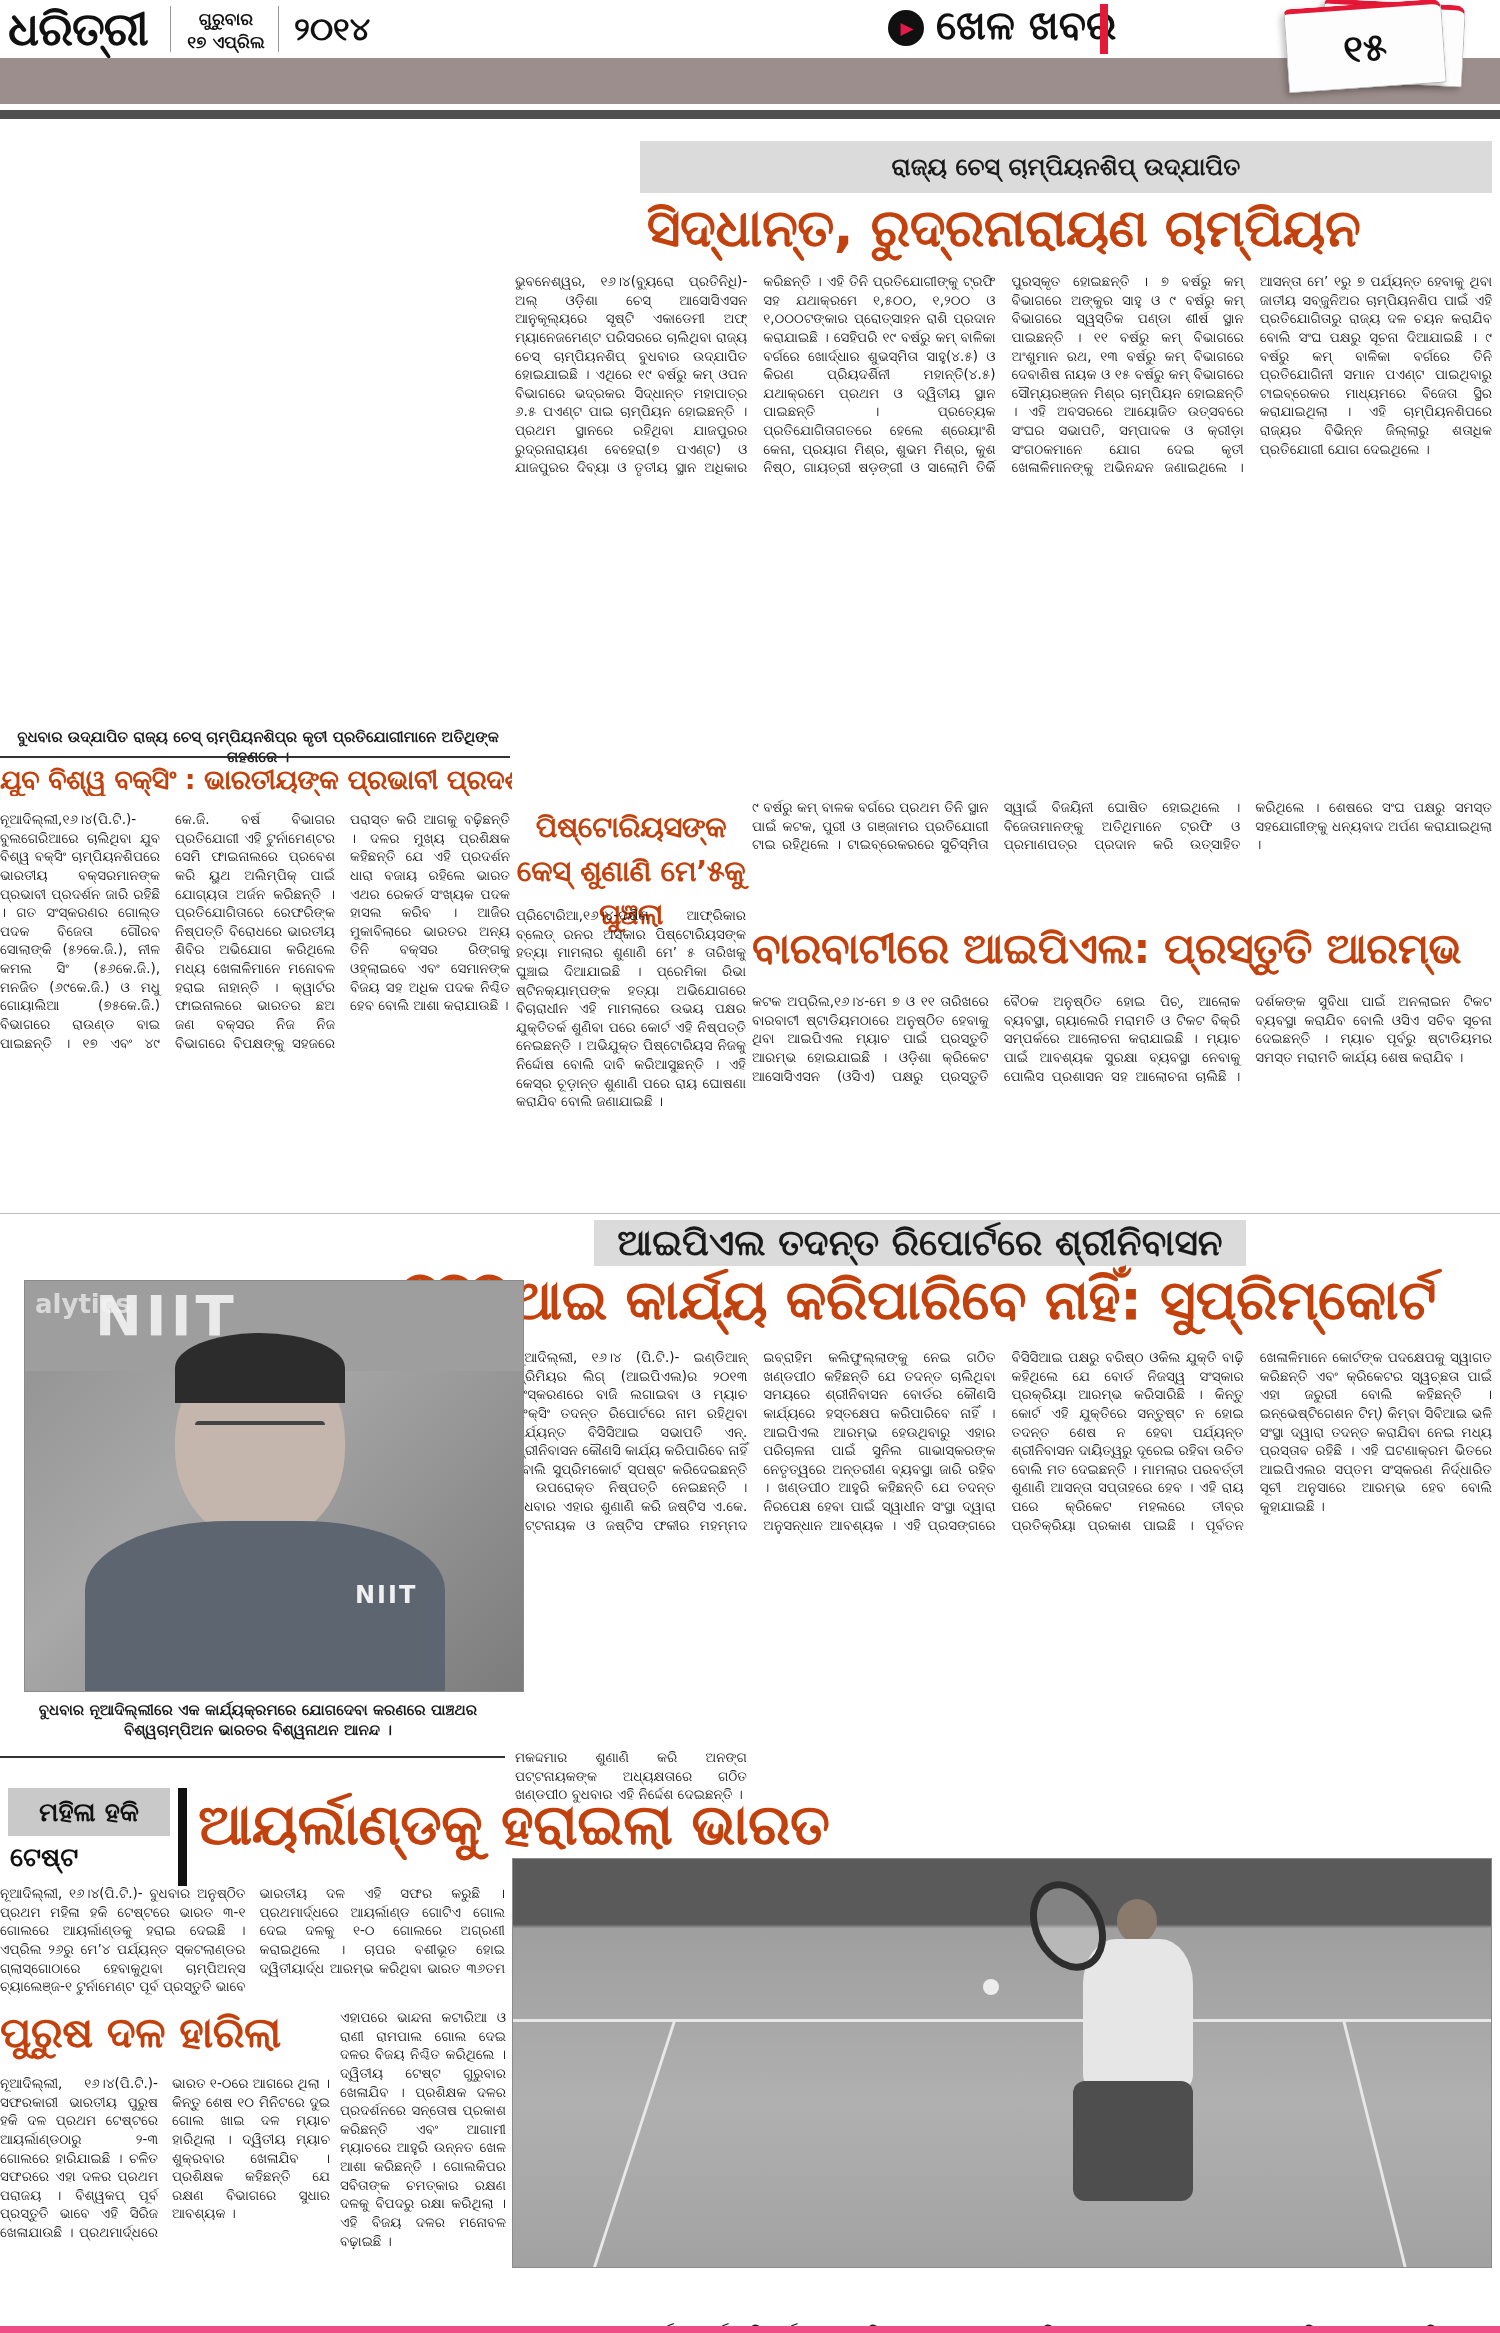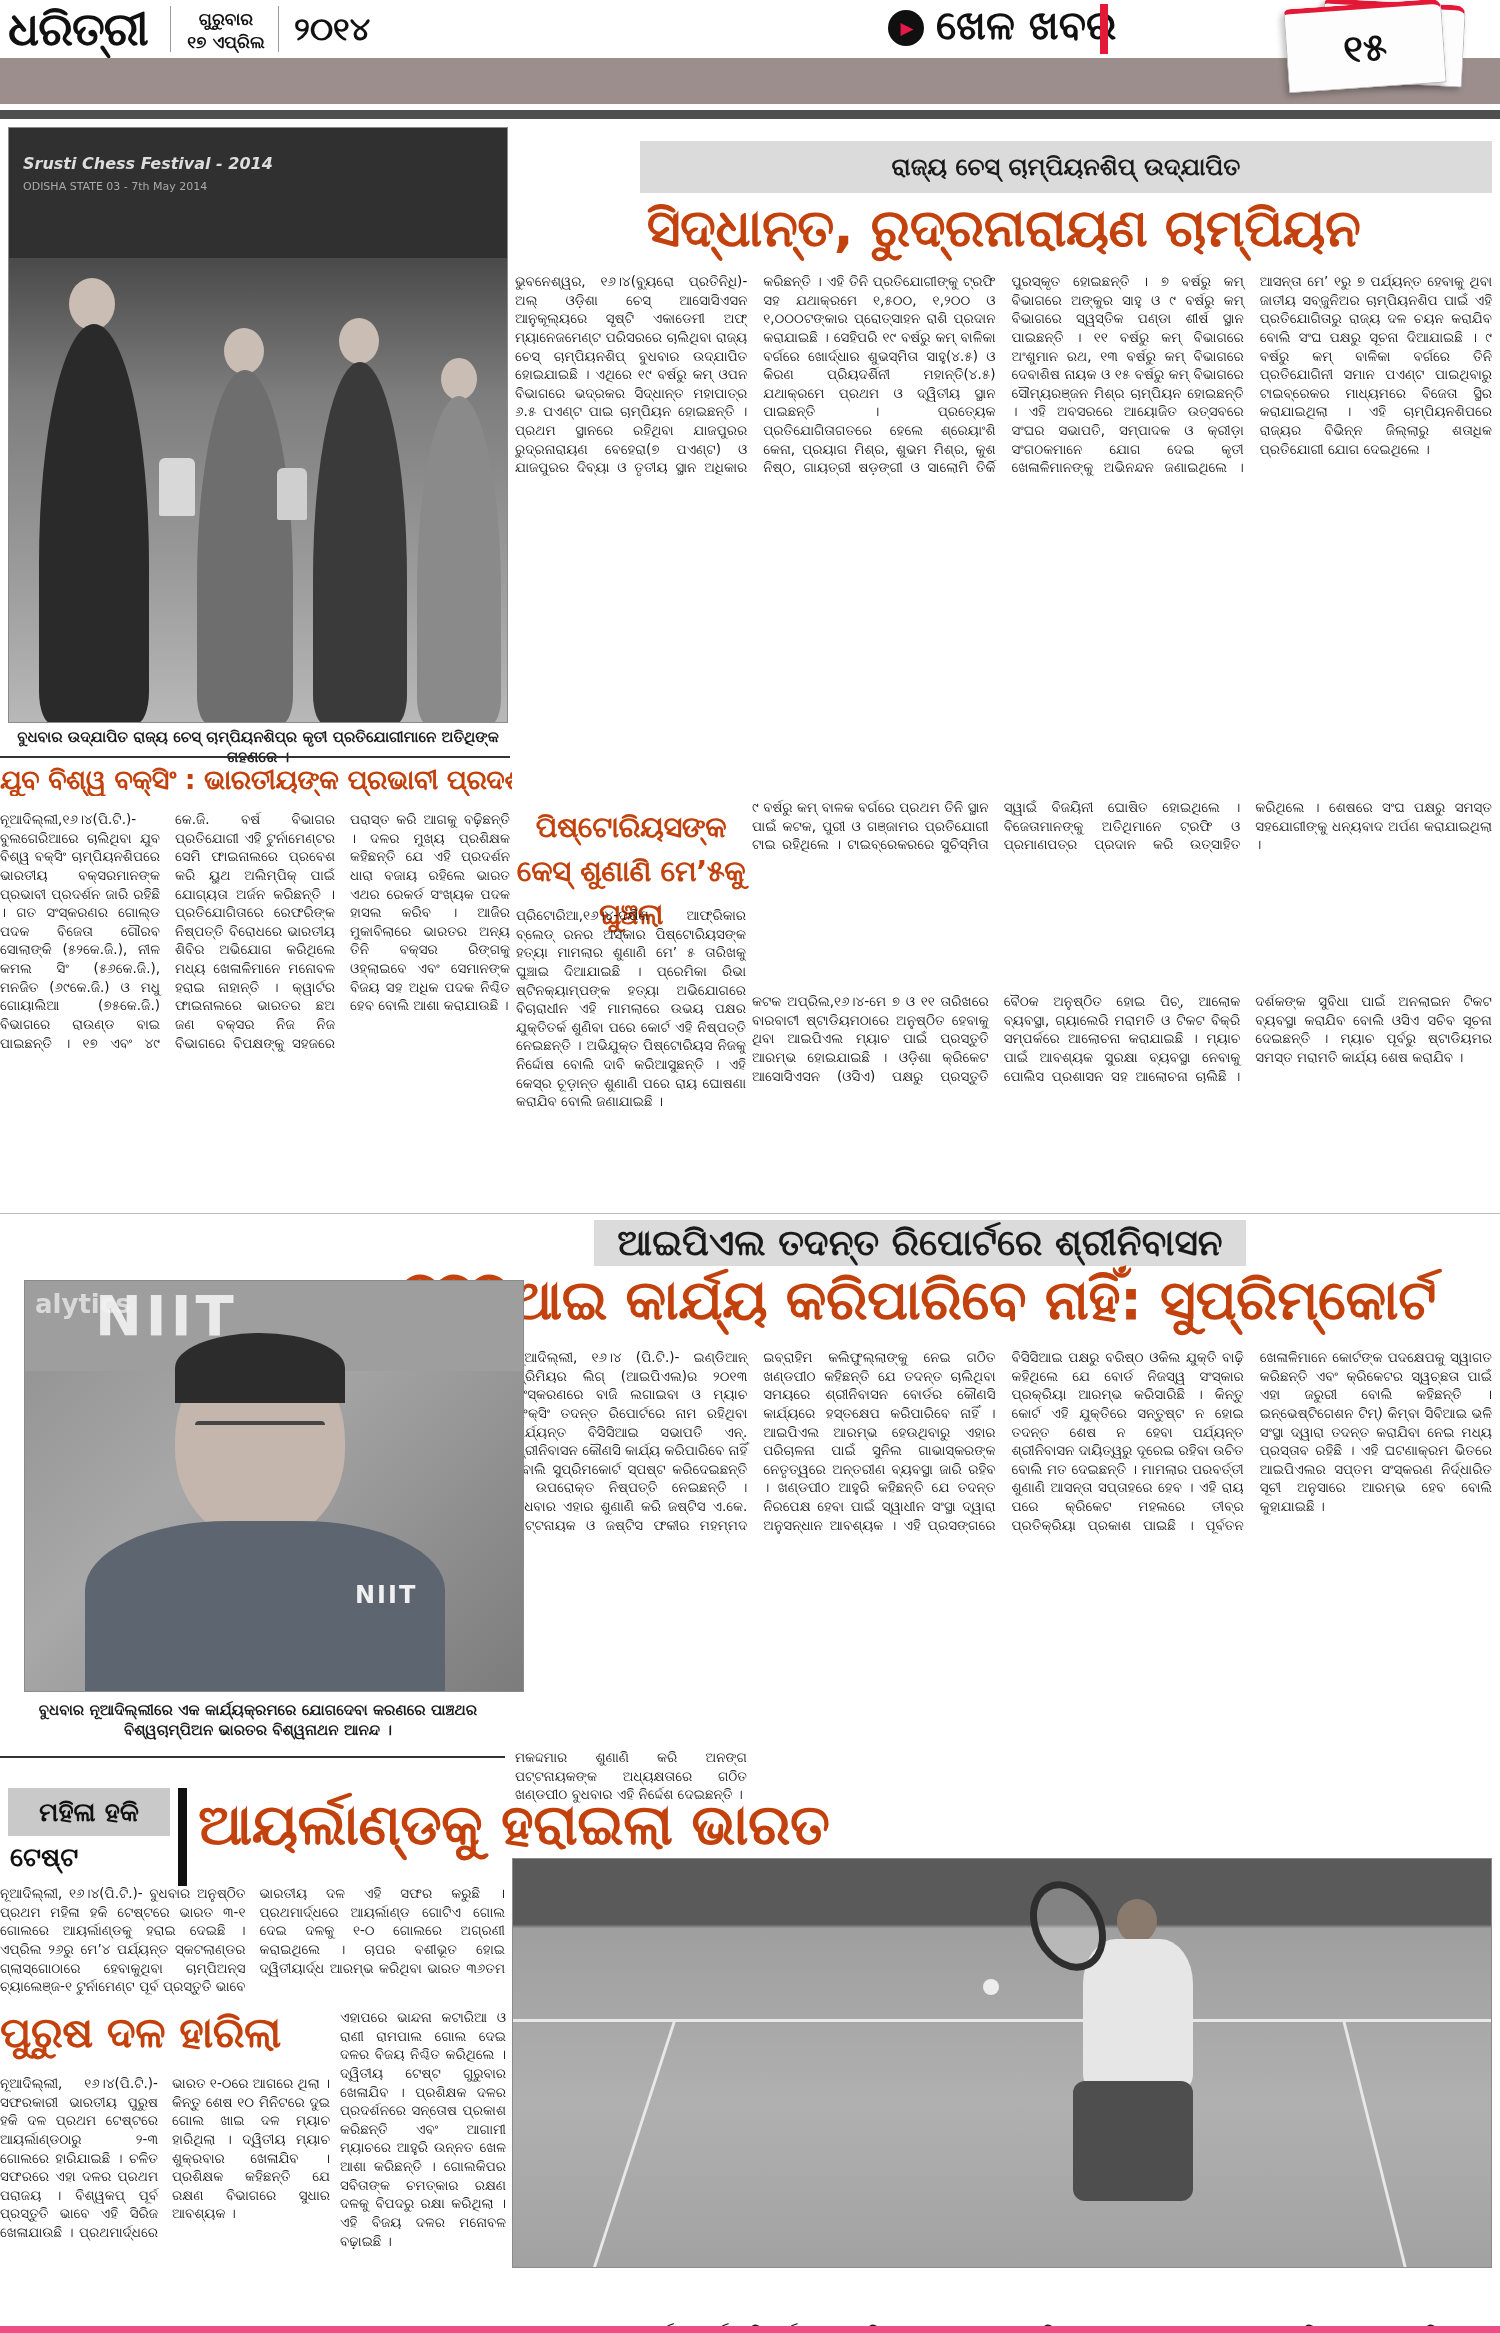--- a/index.html
+++ b/index.html
@@ -55,50 +55,35 @@
   <div class="abs" style="left:1286px;top:0;width:190px;height:84px;z-index:6;">
     <div class="flagpage" style="left:36px;top:2px;width:140px;height:76px;transform:rotate(3deg);"></div>
     <div class="flagpage" style="left:0;top:4px;width:156px;height:78px;transform:rotate(-4deg);display:flex;align-items:center;justify-content:center;">
       <span style="font-size:38px;font-weight:800;">୧୫</span>
     </div>
   </div>
 
   <div class="abs" style="left:0;top:58px;width:1500px;height:46px;background:#9c8e8c;"></div>
   <div class="abs" style="left:0;top:110px;width:1500px;height:9px;background:#4f4f4f;"></div>
 
-  <div class="abs photo" style="left:8px;top:127px;width:500px;height:596px;background:linear-gradient(180deg,#3c3c3c 0%,#4a4a4a 22%,#7d7d7d 45%,#9b9b9b 75%,#b8b8b8 100%);">
-    <div class="abs" style="left:0;top:0;width:100%;height:130px;background:#303030;"></div>
-    <div class="abs" style="left:14px;top:26px;color:#ddd;font-size:16px;font-style:italic;font-weight:700;">Srusti Chess Festival - 2014</div>
-    <div class="abs" style="left:14px;top:52px;color:#aaa;font-size:11px;">ODISHA STATE 03 - 7th May 2014</div>
-
-    <div class="head" style="left:60px;top:150px;width:46px;height:52px;"></div>
-    <div class="sil" style="left:30px;top:196px;width:110px;height:400px;background:#2a2a2a;"></div>
-    <div class="head" style="left:215px;top:200px;width:40px;height:46px;"></div>
-    <div class="sil" style="left:188px;top:242px;width:96px;height:354px;background:#6e6e6e;"></div>
-    <div class="head" style="left:330px;top:190px;width:40px;height:46px;"></div>
-    <div class="sil" style="left:304px;top:234px;width:94px;height:362px;background:#3a3a3a;"></div>
-    <div class="head" style="left:432px;top:230px;width:36px;height:42px;"></div>
-    <div class="sil" style="left:408px;top:268px;width:84px;height:328px;background:#8a8a8a;"></div>
-    <div class="abs" style="left:150px;top:330px;width:36px;height:58px;background:#d8d8d8;border-radius:6px 6px 2px 2px;"></div>
-    <div class="abs" style="left:268px;top:340px;width:30px;height:52px;background:#cfcfcf;border-radius:6px 6px 2px 2px;"></div>
-  </div>
   <div class="abs caption" style="left:8px;top:727px;width:500px;">ବୁଧବାର ଉଦ୍‌ଯାପିତ ରାଜ୍ୟ ଚେସ୍ ଚାମ୍ପିୟନଶିପ୍‌ର କୃତୀ ପ୍ରତିଯୋଗୀମାନେ ଅତିଥିଙ୍କ ଗହଣରେ ।</div>
 
   <div class="abs kicker" style="left:640px;top:141px;width:852px;height:52px;line-height:52px;font-size:24px;">ରାଜ୍ୟ ଚେସ୍ ଚାମ୍ପିୟନଶିପ୍ ଉଦ୍‌ଯାପିତ</div>
   <div class="abs headline" style="left:515px;top:198px;width:977px;font-size:52px;text-align:center;">ସିଦ୍ଧାନ୍ତ, ରୁଦ୍ରନାରାୟଣ ଚାମ୍ପିୟନ</div>
   <div class="abs bodytxt cols4" style="left:515px;top:272px;width:977px;height:520px;">ଭୁବନେଶ୍ୱର, ୧୬।୪(ବ୍ୟୁରୋ ପ୍ରତିନିଧି)- ଅଲ୍ ଓଡ଼ିଶା ଚେସ୍ ଆସୋସିଏସନ ଆନୁକୂଲ୍ୟରେ ସୃଷ୍ଟି ଏକାଡେମୀ ଅଫ୍ ମ୍ୟାନେଜମେଣ୍ଟ ପରିସରରେ ଚାଲିଥିବା ରାଜ୍ୟ ଚେସ୍ ଚାମ୍ପିୟନଶିପ୍ ବୁଧବାର ଉଦ୍‌ଯାପିତ ହୋଇଯାଇଛି । ଏଥିରେ ୧୯ ବର୍ଷରୁ କମ୍ ଓପନ ବିଭାଗରେ ଭଦ୍ରକର ସିଦ୍ଧାନ୍ତ ମହାପାତ୍ର ୬.୫ ପଏଣ୍ଟ ପାଇ ଚାମ୍ପିୟନ ହୋଇଛନ୍ତି । ପ୍ରଥମ ସ୍ଥାନରେ ରହିଥିବା ଯାଜପୁରର ରୁଦ୍ରନାରାୟଣ ବେହେରା(୭ ପଏଣ୍ଟ) ଓ ଯାଜପୁରର ଦିବ୍ୟା ଓ ତୃତୀୟ ସ୍ଥାନ ଅଧିକାର କରିଛନ୍ତି । ଏହି ତିନି ପ୍ରତିଯୋଗୀଙ୍କୁ ଟ୍ରଫି ସହ ଯଥାକ୍ରମେ ୧,୫୦୦, ୧,୨୦୦ ଓ ୧,୦୦୦ଟଙ୍କାର ପ୍ରୋତ୍ସାହନ ରାଶି ପ୍ରଦାନ କରାଯାଇଛି । ସେହିପରି ୧୯ ବର୍ଷରୁ କମ୍ ବାଳିକା ବର୍ଗରେ ଖୋର୍ଦ୍ଧାର ଶୁଭସ୍ମିତା ସାହୁ(୪.୫) ଓ କିରଣ ପ୍ରିୟଦର୍ଶିନୀ ମହାନ୍ତି(୪.୫) ଯଥାକ୍ରମେ ପ୍ରଥମ ଓ ଦ୍ୱିତୀୟ ସ୍ଥାନ ପାଇଛନ୍ତି । ପ୍ରତ୍ୟେକ ପ୍ରତିଯୋଗିତାଗତରେ ହେଲେ ଶ୍ରେୟାଂଶି କେନା, ପ୍ରୟାଗ ମିଶ୍ର, ଶୁଭମ ମିଶ୍ର, କୁଶ ନିଷ୍ଠ, ଗାୟତ୍ରୀ ଷଡ଼ଙ୍ଗୀ ଓ ସାଲୋମି ତିର୍କି ପୁରସ୍କୃତ ହୋଇଛନ୍ତି । ୭ ବର୍ଷରୁ କମ୍ ବିଭାଗରେ ଅଙ୍କୁର ସାହୁ ଓ ୯ ବର୍ଷରୁ କମ୍ ବିଭାଗରେ ସ୍ୱସ୍ତିକ ପଣ୍ଡା ଶୀର୍ଷ ସ୍ଥାନ ପାଇଛନ୍ତି । ୧୧ ବର୍ଷରୁ କମ୍ ବିଭାଗରେ ଅଂଶୁମାନ ରଥ, ୧୩ ବର୍ଷରୁ କମ୍ ବିଭାଗରେ ଦେବାଶିଷ ନାୟକ ଓ ୧୫ ବର୍ଷରୁ କମ୍ ବିଭାଗରେ ସୌମ୍ୟରଞ୍ଜନ ମିଶ୍ର ଚାମ୍ପିୟନ ହୋଇଛନ୍ତି । ଏହି ଅବସରରେ ଆୟୋଜିତ ଉତ୍ସବରେ ସଂଘର ସଭାପତି, ସମ୍ପାଦକ ଓ କ୍ରୀଡ଼ା ସଂଗଠକମାନେ ଯୋଗ ଦେଇ କୃତୀ ଖେଳାଳିମାନଙ୍କୁ ଅଭିନନ୍ଦନ ଜଣାଇଥିଲେ । ଆସନ୍ତା ମେ’ ୧ରୁ ୭ ପର୍ଯ୍ୟନ୍ତ ହେବାକୁ ଥିବା ଜାତୀୟ ସବ୍‌ଜୁନିଅର ଚାମ୍ପିୟନଶିପ ପାଇଁ ଏହି ପ୍ରତିଯୋଗିତାରୁ ରାଜ୍ୟ ଦଳ ଚୟନ କରାଯିବ ବୋଲି ସଂଘ ପକ୍ଷରୁ ସୂଚନା ଦିଆଯାଇଛି । ୯ ବର୍ଷରୁ କମ୍ ବାଳିକା ବର୍ଗରେ ତିନି ପ୍ରତିଯୋଗିନୀ ସମାନ ପଏଣ୍ଟ ପାଇଥିବାରୁ ଟାଇବ୍ରେକର ମାଧ୍ୟମରେ ବିଜେତା ସ୍ଥିର କରାଯାଇଥିଲା । ଏହି ଚାମ୍ପିୟନଶିପରେ ରାଜ୍ୟର ବିଭିନ୍ନ ଜିଲ୍ଲାରୁ ଶତାଧିକ ପ୍ରତିଯୋଗୀ ଯୋଗ ଦେଇଥିଲେ ।</div>
   <div class="abs bodytxt cols3" style="left:752px;top:798px;width:740px;height:118px;">୯ ବର୍ଷରୁ କମ୍ ବାଳକ ବର୍ଗରେ ପ୍ରଥମ ତିନି ସ୍ଥାନ ପାଇଁ କଟକ, ପୁରୀ ଓ ଗଞ୍ଜାମର ପ୍ରତିଯୋଗୀ ଟାଇ ରହିଥିଲେ । ଟାଇବ୍ରେକରରେ ସୁଚିସ୍ମିତା ସ୍ୱାଇଁ ବିଜୟିନୀ ଘୋଷିତ ହୋଇଥିଲେ । ବିଜେତାମାନଙ୍କୁ ଅତିଥିମାନେ ଟ୍ରଫି ଓ ପ୍ରମାଣପତ୍ର ପ୍ରଦାନ କରି ଉତ୍ସାହିତ କରିଥିଲେ । ଶେଷରେ ସଂଘ ପକ୍ଷରୁ ସମସ୍ତ ସହଯୋଗୀଙ୍କୁ ଧନ୍ୟବାଦ ଅର୍ପଣ କରାଯାଇଥିଲା ।</div>
 
   <div class="abs rule" style="left:0;top:756px;width:510px;height:2px;"></div>
   <div class="abs headline" style="left:0;top:764px;width:512px;font-size:27px;white-space:nowrap;overflow:hidden;">ଯୁବ ବିଶ୍ୱ ବକ୍ସିଂ : ଭାରତୀୟଙ୍କ ପ୍ରଭାବୀ ପ୍ରଦର୍ଶନ ଜାରି</div>
   <div class="abs bodytxt cols3" style="left:0;top:810px;width:510px;height:400px;">ନୂଆଦିଲ୍ଲୀ,୧୬।୪(ପି.ଟି.)-ବୁଲଗେରିଆରେ ଚାଲିଥିବା ଯୁବ ବିଶ୍ୱ ବକ୍ସିଂ ଚାମ୍ପିୟନଶିପରେ ଭାରତୀୟ ବକ୍ସରମାନଙ୍କ ପ୍ରଭାବୀ ପ୍ରଦର୍ଶନ ଜାରି ରହିଛି । ଗତ ସଂସ୍କରଣର ଗୋଲ୍ଡ ପଦକ ବିଜେତା ଗୌରବ ସୋଲାଙ୍କି (୫୨କେ.ଜି.), ନୀଳ କମଲ ସିଂ (୫୬କେ.ଜି.), ମନଜିତ (୬୯କେ.ଜି.) ଓ ମଧୁ ଗୋୟାଲିଆ (୭୫କେ.ଜି.) ବିଭାଗରେ ରାଉଣ୍ଡ ବାଇ ପାଇଛନ୍ତି । ୧୭ ଏବଂ ୪୯ କେ.ଜି. ବର୍ଷ ବିଭାଗର ପ୍ରତିଯୋଗୀ ଏହି ଟୁର୍ନାମେଣ୍ଟର ସେମି ଫାଇନାଲରେ ପ୍ରବେଶ କରି ୟୁଥ ଅଲିମ୍ପିକ୍ ପାଇଁ ଯୋଗ୍ୟତା ଅର୍ଜନ କରିଛନ୍ତି । ପ୍ରତିଯୋଗିତାରେ ରେଫରିଙ୍କ ନିଷ୍ପତ୍ତି ବିରୋଧରେ ଭାରତୀୟ ଶିବିର ଅଭିଯୋଗ କରିଥିଲେ ମଧ୍ୟ ଖେଳାଳିମାନେ ମନୋବଳ ହରାଇ ନାହାନ୍ତି । କ୍ୱାର୍ଟର ଫାଇନାଲରେ ଭାରତର ଛଅ ଜଣ ବକ୍ସର ନିଜ ନିଜ ବିଭାଗରେ ବିପକ୍ଷଙ୍କୁ ସହଜରେ ପରାସ୍ତ କରି ଆଗକୁ ବଢ଼ିଛନ୍ତି । ଦଳର ମୁଖ୍ୟ ପ୍ରଶିକ୍ଷକ କହିଛନ୍ତି ଯେ ଏହି ପ୍ରଦର୍ଶନ ଧାରା ବଜାୟ ରହିଲେ ଭାରତ ଏଥର ରେକର୍ଡ ସଂଖ୍ୟକ ପଦକ ହାସଲ କରିବ । ଆଜିର ମୁକାବିଲାରେ ଭାରତର ଅନ୍ୟ ତିନି ବକ୍ସର ରିଙ୍ଗକୁ ଓହ୍ଲାଇବେ ଏବଂ ସେମାନଙ୍କ ବିଜୟ ସହ ଅଧିକ ପଦକ ନିଶ୍ଚିତ ହେବ ବୋଲି ଆଶା କରାଯାଉଛି ।</div>
 
   <div class="abs headline" style="left:516px;top:806px;width:230px;font-size:29px;text-align:center;line-height:1.5;">ପିଷ୍ଟୋରିୟସଙ୍କ କେସ୍ ଶୁଣାଣି ମେ’୫କୁ ଘୁଞ୍ଚଲା</div>
   <div class="abs bodytxt" style="left:516px;top:906px;width:230px;height:304px;">ପ୍ରିଟୋରିଆ,୧୬।୪-ଦକ୍ଷିଣ ଆଫ୍ରିକାର ବ୍ଲେଡ୍ ରନର ଅସ୍କାର ପିଷ୍ଟୋରିୟସଙ୍କ ହତ୍ୟା ମାମଲାର ଶୁଣାଣି ମେ’ ୫ ତାରିଖକୁ ଘୁଞ୍ଚାଇ ଦିଆଯାଇଛି । ପ୍ରେମିକା ରିଭା ଷ୍ଟିନକ୍ୟାମ୍ପଙ୍କ ହତ୍ୟା ଅଭିଯୋଗରେ ବିଚାରାଧୀନ ଏହି ମାମଲାରେ ଉଭୟ ପକ୍ଷର ଯୁକ୍ତିତର୍କ ଶୁଣିବା ପରେ କୋର୍ଟ ଏହି ନିଷ୍ପତ୍ତି ନେଇଛନ୍ତି । ଅଭିଯୁକ୍ତ ପିଷ୍ଟୋରିୟସ ନିଜକୁ ନିର୍ଦ୍ଦୋଷ ବୋଲି ଦାବି କରିଆସୁଛନ୍ତି । ଏହି କେସ୍‌ର ଚୂଡ଼ାନ୍ତ ଶୁଣାଣି ପରେ ରାୟ ଘୋଷଣା କରାଯିବ ବୋଲି ଜଣାଯାଇଛି ।</div>
 
+  <div class="abs headline" style="left:752px;top:924px;width:740px;font-size:42px;">ବାରବାଟୀରେ ଆଇପିଏଲ: ପ୍ରସ୍ତୁତି ଆରମ୍ଭ</div>
   <div class="abs bodytxt cols3" style="left:752px;top:992px;width:740px;height:218px;">କଟକ ଅପ୍ରିଲ,୧୬।୪-ମେ ୭ ଓ ୧୧ ତାରିଖରେ ବାରବାଟୀ ଷ୍ଟାଡିୟମଠାରେ ଅନୁଷ୍ଠିତ ହେବାକୁ ଥିବା ଆଇପିଏଲ ମ୍ୟାଚ ପାଇଁ ପ୍ରସ୍ତୁତି ଆରମ୍ଭ ହୋଇଯାଇଛି । ଓଡ଼ିଶା କ୍ରିକେଟ ଆସୋସିଏସନ (ଓସିଏ) ପକ୍ଷରୁ ପ୍ରସ୍ତୁତି ବୈଠକ ଅନୁଷ୍ଠିତ ହୋଇ ପିଚ୍, ଆଲୋକ ବ୍ୟବସ୍ଥା, ଗ୍ୟାଲେରି ମରାମତି ଓ ଟିକଟ ବିକ୍ରି ସମ୍ପର୍କରେ ଆଲୋଚନା କରାଯାଇଛି । ମ୍ୟାଚ ପାଇଁ ଆବଶ୍ୟକ ସୁରକ୍ଷା ବ୍ୟବସ୍ଥା ନେବାକୁ ପୋଲିସ ପ୍ରଶାସନ ସହ ଆଲୋଚନା ଚାଲିଛି । ଦର୍ଶକଙ୍କ ସୁବିଧା ପାଇଁ ଅନଲାଇନ ଟିକଟ ବ୍ୟବସ୍ଥା କରାଯିବ ବୋଲି ଓସିଏ ସଚିବ ସୂଚନା ଦେଇଛନ୍ତି । ମ୍ୟାଚ ପୂର୍ବରୁ ଷ୍ଟାଡିୟମର ସମସ୍ତ ମରାମତି କାର୍ଯ୍ୟ ଶେଷ କରାଯିବ ।</div>
 
   <div class="abs" style="left:0;top:1213px;width:1500px;height:1px;background:#bbb;"></div>
 
   <div class="abs kicker" style="left:594px;top:1220px;width:652px;height:46px;line-height:46px;font-size:36px;">ଆଇପିଏଲ ତଦନ୍ତ ରିପୋର୍ଟରେ ଶ୍ରୀନିବାସନ</div>
   <div class="abs headline" style="left:345px;top:1268px;width:1147px;font-size:55px;text-align:center;">ବିସିସିଆଇ କାର୍ଯ୍ୟ କରିପାରିବେ ନାହିଁ: ସୁପ୍ରିମ୍‌କୋର୍ଟ</div>
   <div class="abs bodytxt cols4" style="left:515px;top:1348px;width:977px;height:396px;">ନୂଆଦିଲ୍ଲୀ, ୧୬।୪ (ପି.ଟି.)- ଇଣ୍ଡିଆନ୍ ପ୍ରିମିୟର ଲିଗ୍ (ଆଇପିଏଲ)ର ୨୦୧୩ ସଂସ୍କରଣରେ ବାଜି ଲଗାଇବା ଓ ମ୍ୟାଚ ଫିକ୍ସିଂ ତଦନ୍ତ ରିପୋର୍ଟରେ ନାମ ରହିଥିବା ପର୍ଯ୍ୟନ୍ତ ବିସିସିଆଇ ସଭାପତି ଏନ୍. ଶ୍ରୀନିବାସନ କୌଣସି କାର୍ଯ୍ୟ କରିପାରିବେ ନାହିଁ ବୋଲି ସୁପ୍ରିମକୋର୍ଟ ସ୍ପଷ୍ଟ କରିଦେଇଛନ୍ତି । ଉପରୋକ୍ତ ନିଷ୍ପତ୍ତି ନେଇଛନ୍ତି । ବୁଧବାର ଏହାର ଶୁଣାଣି କରି ଜଷ୍ଟିସ ଏ.କେ. ପଟ୍ଟନାୟକ ଓ ଜଷ୍ଟିସ ଫକୀର ମହମ୍ମଦ ଇବ୍ରାହିମ କଲିଫୁଲ୍ଲାଙ୍କୁ ନେଇ ଗଠିତ ଖଣ୍ଡପୀଠ କହିଛନ୍ତି ଯେ ତଦନ୍ତ ଚାଲିଥିବା ସମୟରେ ଶ୍ରୀନିବାସନ ବୋର୍ଡର କୌଣସି କାର୍ଯ୍ୟରେ ହସ୍ତକ୍ଷେପ କରିପାରିବେ ନାହିଁ । ଆଇପିଏଲ ଆରମ୍ଭ ହେଉଥିବାରୁ ଏହାର ପରିଚାଳନା ପାଇଁ ସୁନିଲ ଗାଭାସ୍କରଙ୍କ ନେତୃତ୍ୱରେ ଅନ୍ତରୀଣ ବ୍ୟବସ୍ଥା ଜାରି ରହିବ । ଖଣ୍ଡପୀଠ ଆହୁରି କହିଛନ୍ତି ଯେ ତଦନ୍ତ ନିରପେକ୍ଷ ହେବା ପାଇଁ ସ୍ୱାଧୀନ ସଂସ୍ଥା ଦ୍ୱାରା ଅନୁସନ୍ଧାନ ଆବଶ୍ୟକ । ଏହି ପ୍ରସଙ୍ଗରେ ବିସିସିଆଇ ପକ୍ଷରୁ ବରିଷ୍ଠ ଓକିଲ ଯୁକ୍ତି ବାଢ଼ି କହିଥିଲେ ଯେ ବୋର୍ଡ ନିଜସ୍ୱ ସଂସ୍କାର ପ୍ରକ୍ରିୟା ଆରମ୍ଭ କରିସାରିଛି । କିନ୍ତୁ କୋର୍ଟ ଏହି ଯୁକ୍ତିରେ ସନ୍ତୁଷ୍ଟ ନ ହୋଇ ତଦନ୍ତ ଶେଷ ନ ହେବା ପର୍ଯ୍ୟନ୍ତ ଶ୍ରୀନିବାସନ ଦାୟିତ୍ୱରୁ ଦୂରେଇ ରହିବା ଉଚିତ ବୋଲି ମତ ଦେଇଛନ୍ତି । ମାମଲାର ପରବର୍ତ୍ତୀ ଶୁଣାଣି ଆସନ୍ତା ସପ୍ତାହରେ ହେବ । ଏହି ରାୟ ପରେ କ୍ରିକେଟ ମହଲରେ ତୀବ୍ର ପ୍ରତିକ୍ରିୟା ପ୍ରକାଶ ପାଇଛି । ପୂର୍ବତନ ଖେଳାଳିମାନେ କୋର୍ଟଙ୍କ ପଦକ୍ଷେପକୁ ସ୍ୱାଗତ କରିଛନ୍ତି ଏବଂ କ୍ରିକେଟର ସ୍ୱଚ୍ଛତା ପାଇଁ ଏହା ଜରୁରୀ ବୋଲି କହିଛନ୍ତି । ଇନ୍‌ଭେଷ୍ଟିଗେଶନ ଟିମ୍) କିମ୍ବା ସିବିଆଇ ଭଳି ସଂସ୍ଥା ଦ୍ୱାରା ତଦନ୍ତ କରାଯିବା ନେଇ ମଧ୍ୟ ପ୍ରସ୍ତାବ ରହିଛି । ଏହି ଘଟଣାକ୍ରମ ଭିତରେ ଆଇପିଏଲର ସପ୍ତମ ସଂସ୍କରଣ ନିର୍ଦ୍ଧାରିତ ସୂଚୀ ଅନୁସାରେ ଆରମ୍ଭ ହେବ ବୋଲି କୁହାଯାଇଛି ।</div>
   <div class="abs bodytxt" style="left:515px;top:1748px;width:232px;height:56px;">ମକଦ୍ଦମାର ଶୁଣାଣି କରି ଅନଙ୍ଗ ପଟ୍ଟନାୟକଙ୍କ ଅଧ୍ୟକ୍ଷତାରେ ଗଠିତ ଖଣ୍ଡପୀଠ ବୁଧବାର ଏହି ନିର୍ଦ୍ଦେଶ ଦେଇଛନ୍ତି ।</div>
 
   <div class="abs photo" style="left:8px;top:1280px;width:500px;height:412px;background:linear-gradient(135deg,#8f8f8f 0%,#a8a8a8 40%,#7c7c7c 100%);margin-left:16px;">

